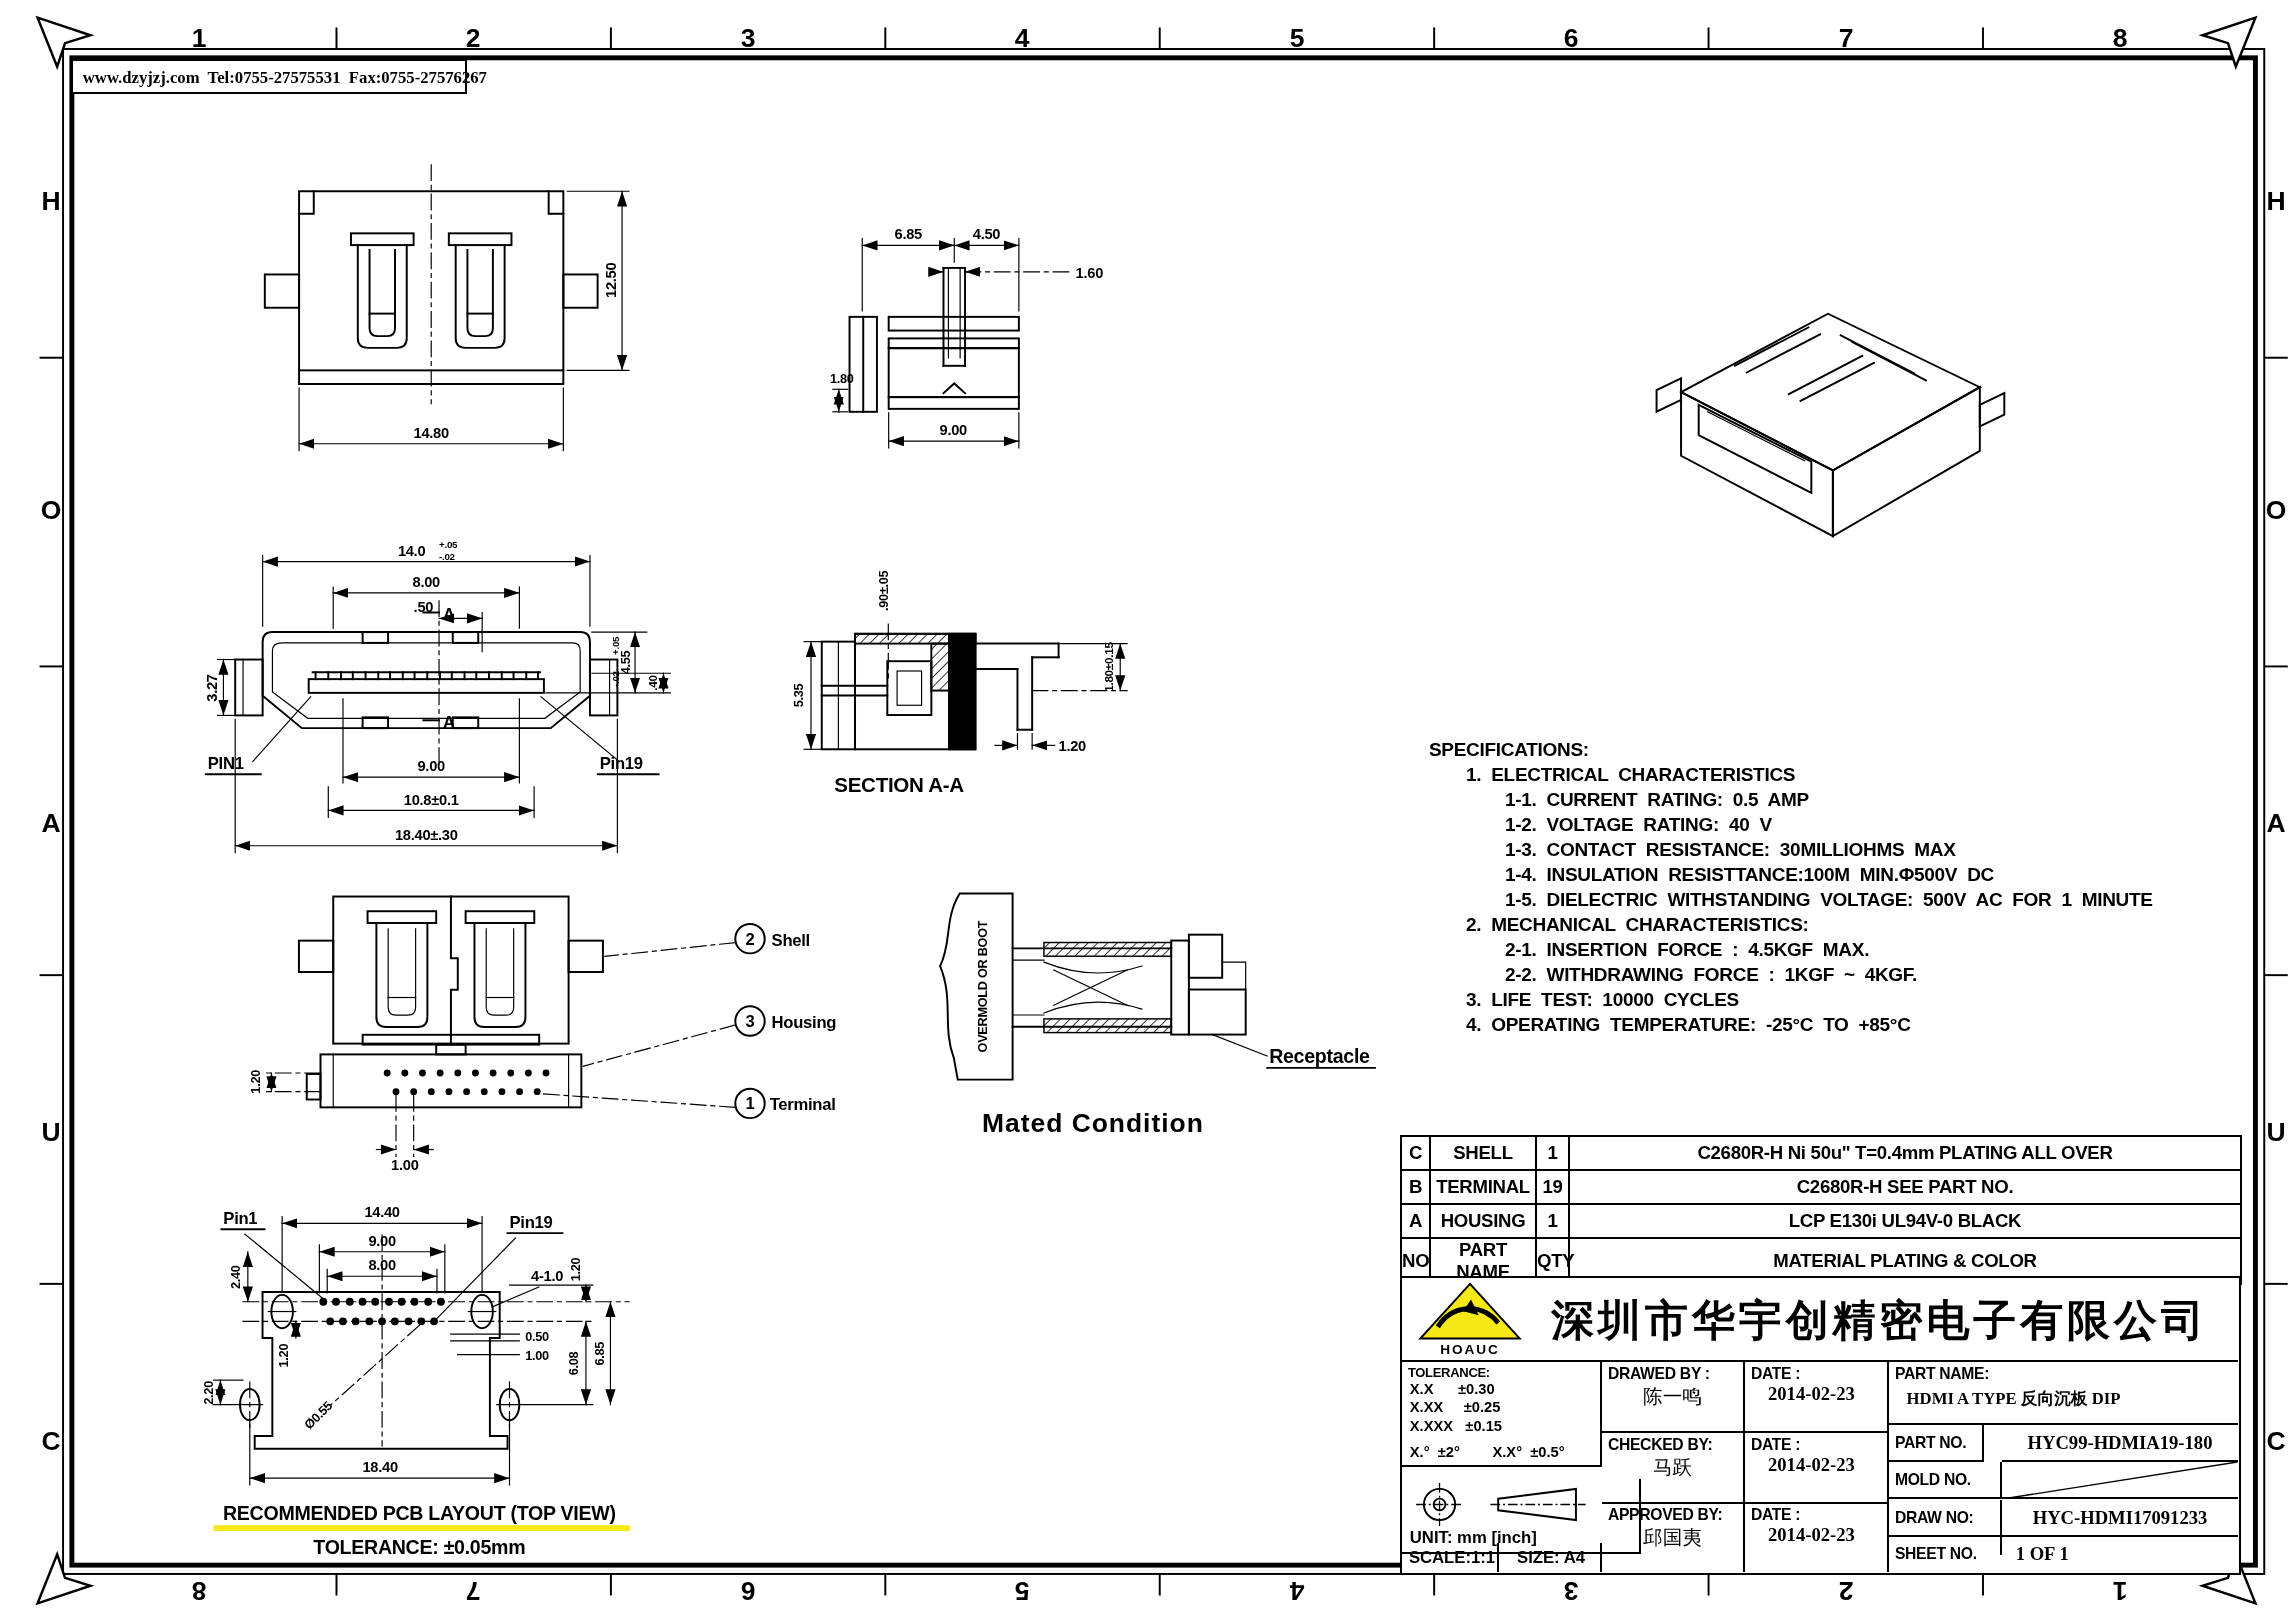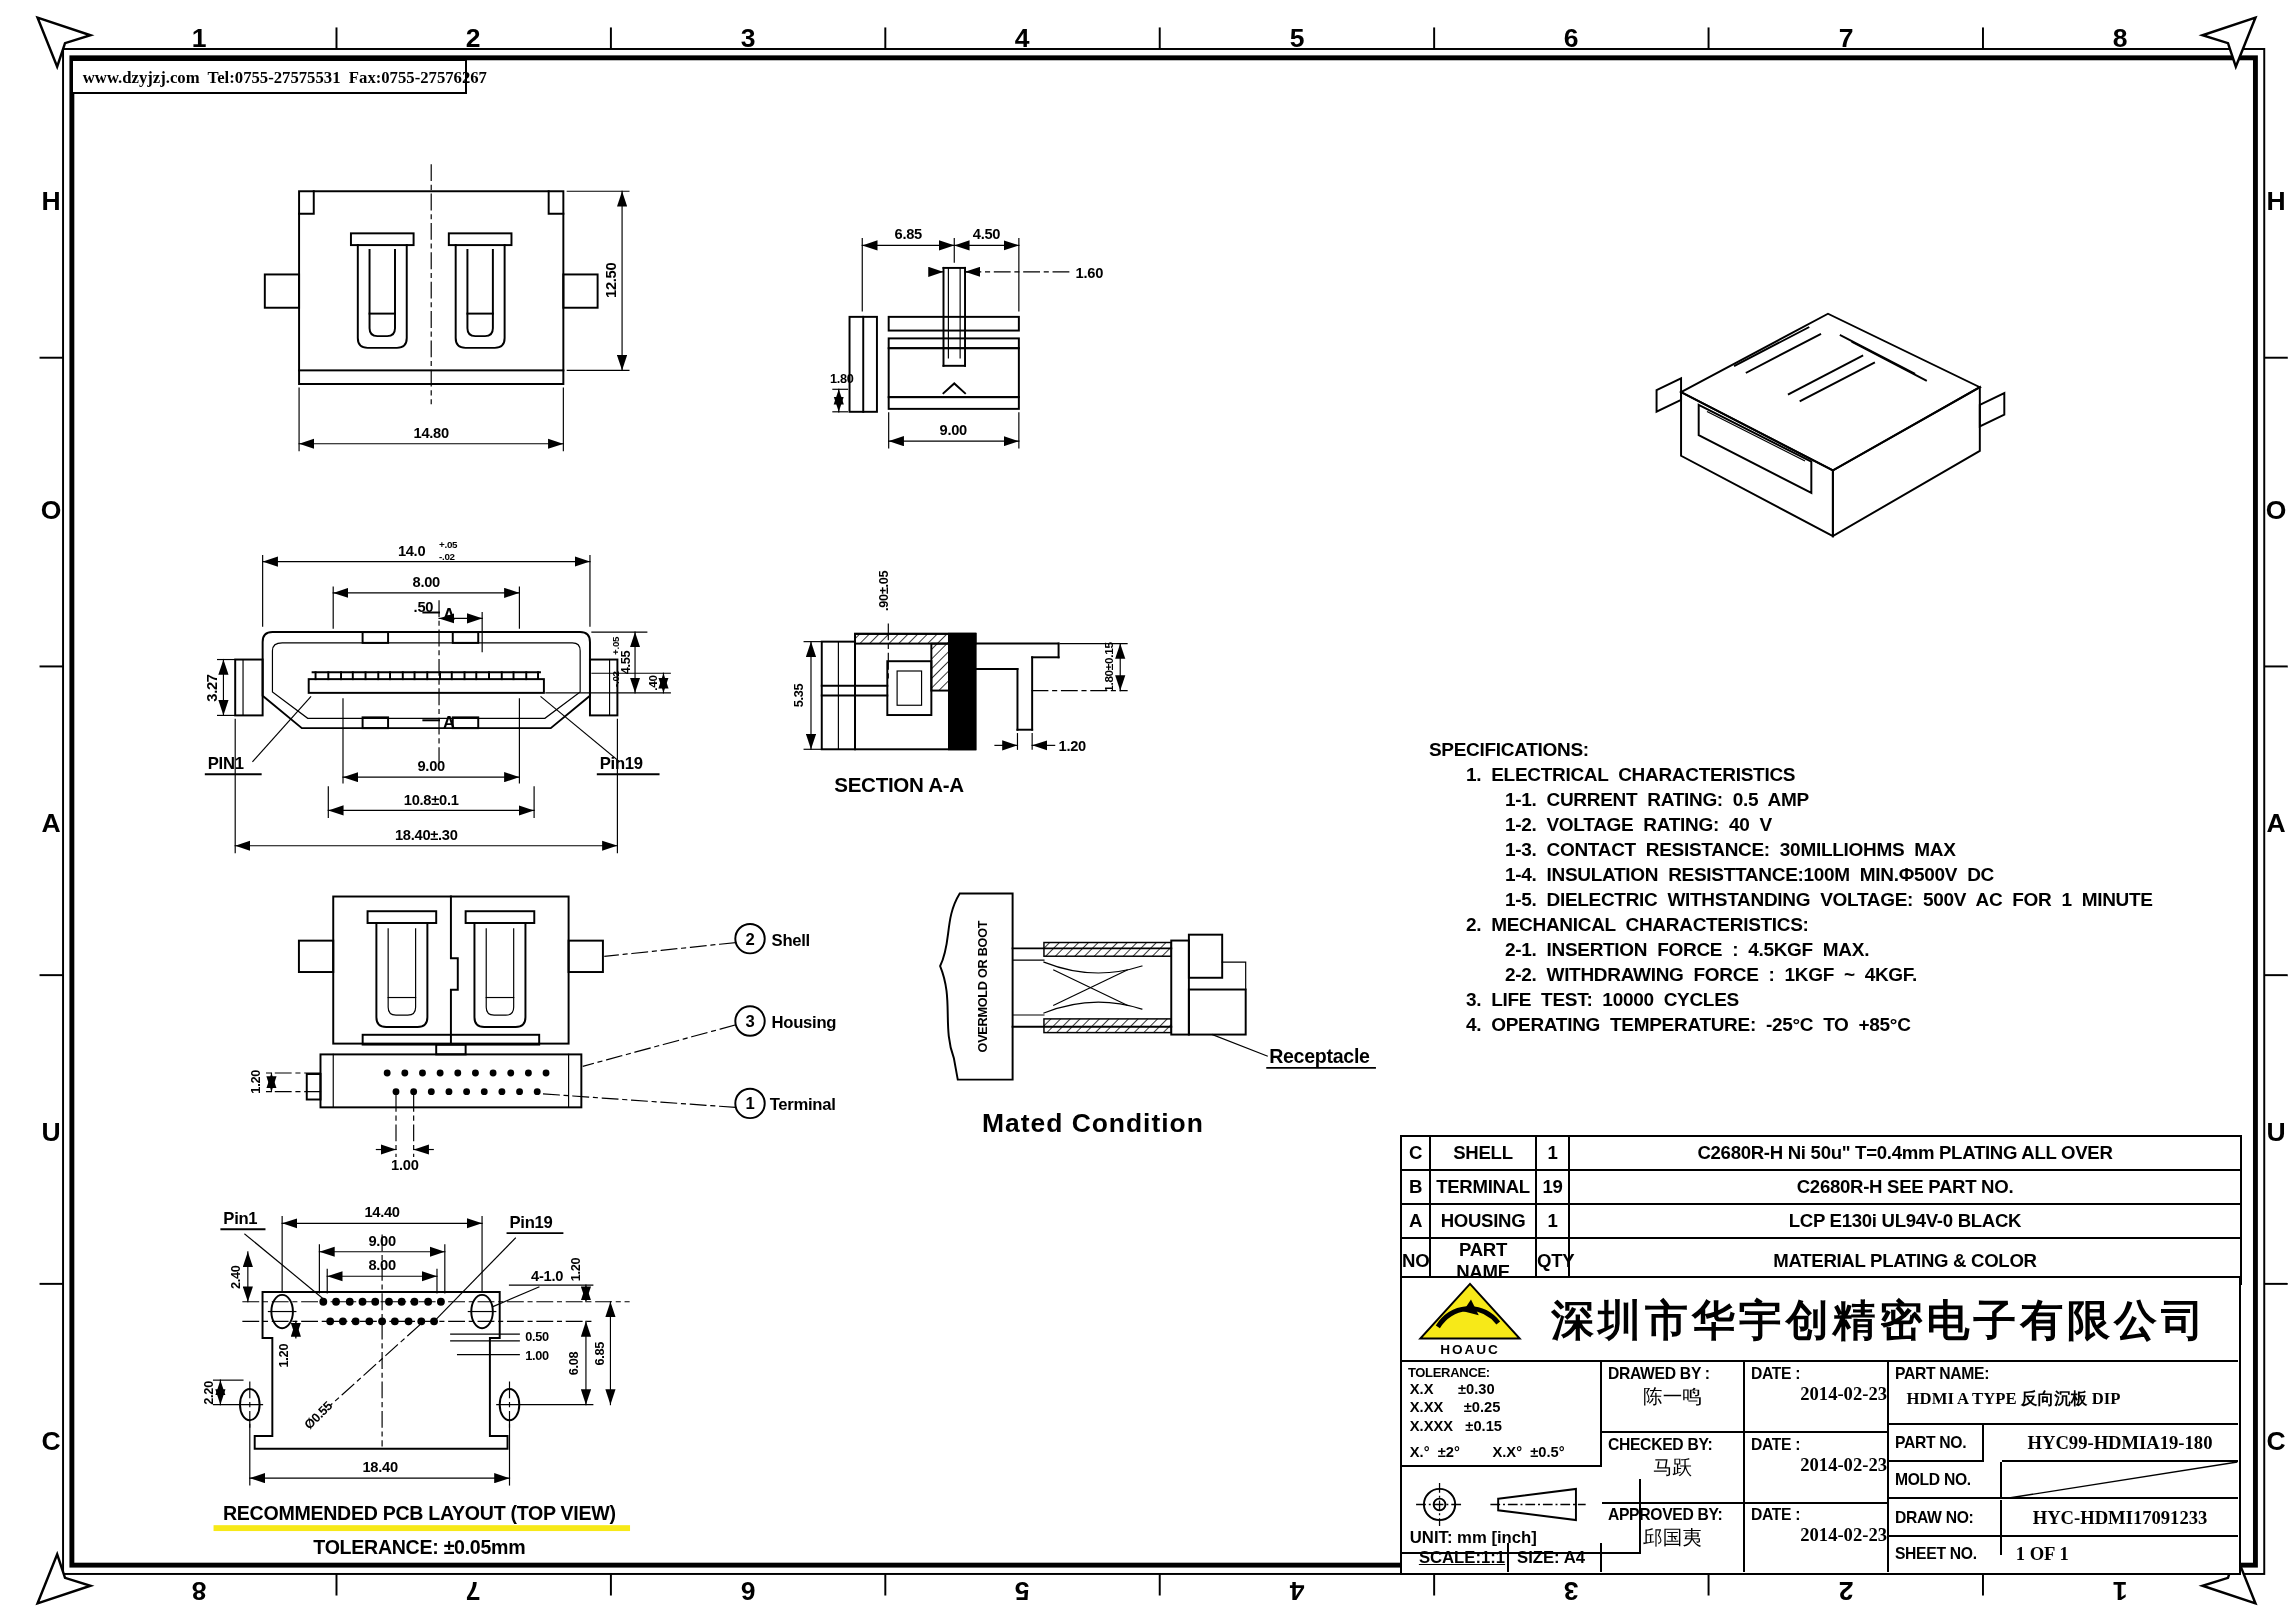--- a/index.html
+++ b/index.html
@@ -39,21 +39,21 @@
   .spec.l2{padding-left:76px;}
   
   .ptable{position:absolute;left:1400px;top:1135px;border-collapse:collapse;table-layout:fixed;width:841px;}
   .ptable td{border:2.5px solid #000;height:32px;font:bold 18.6px "Liberation Sans",sans-serif;text-align:center;padding:0;letter-spacing:-0.3px;}
   
   .tblock{position:absolute;left:1400px;top:1276px;width:841px;height:299px;border:2.5px solid #000;box-sizing:border-box;background:#fff;}
   .cell{position:absolute;box-sizing:border-box;}
   .bb{border-bottom:2.5px solid #000;} .br{border-right:2.5px solid #000;}
   .clabel{font:bold 15.7px "Liberation Sans",sans-serif;padding:2.9px 0 0 5.9px;letter-spacing:-0.3px;}
   .cname{font:19.6px "DejaVu Sans",sans-serif;text-align:center;}
-  .cdate{font:bold 18.6px "Liberation Serif",serif;text-align:right;}
+  .cdate{font:bold 18.6px "Liberation Serif",serif;text-align:left;padding-left:23px;}
   .company{font:bold 43px "DejaVu Sans",sans-serif;letter-spacing:3.9px;text-align:center;line-height:84px;white-space:nowrap;}
   .tolline{font:bold 14.7px "Liberation Sans",sans-serif;white-space:pre;line-height:18.6px;padding-left:7.8px;}
   .unitline{font:bold 16.7px "Liberation Sans",sans-serif;}
   .scale{font:bold 16.7px "Liberation Sans",sans-serif;text-align:center;line-height:30px;}
   .pvalue{font:bold 18.6px "Liberation Serif",serif;text-align:center;border-radius:9px;}
 </style>
 </head>
 <body>
 
 <div class="sheet">
@@ -584,21 +584,21 @@
         <line x1="4" y1="22" x2="52" y2="22" stroke="#000" stroke-width="1.3" stroke-dasharray="10,3,2,3"></line>
         <line x1="28" y1="0" x2="28" y2="44" stroke="#000" stroke-width="1.3" stroke-dasharray="10,3,2,3"></line>
       </svg>
       <svg class="abs" style="left:88px;top:7.8px" width="98" height="35" viewBox="0 0 100 36">
         <polygon points="8,12 88,2 88,34 8,24" fill="none" stroke="#000" stroke-width="2"></polygon>
         <line x1="0" y1="18" x2="98" y2="18" stroke="#000" stroke-width="1.3" stroke-dasharray="10,3,2,3"></line>
       </svg>
       <div class="unitline abs" style="left:7.8px;top:49px">UNIT:  mm  [inch]</div>
     </div>
 
-    <div class="cell br" style="left:15px;top:265px;width:92px;height:29px;text-decoration:underline;">
+    <div class="cell br" style="left:5px;top:265px;width:92px;height:29px;">
       <div class="scale">SCALE:1:1</div>
     </div>
     <div class="cell br" style="left:100px;top:265px;width:100px;height:29px;">
       <div class="scale">SIZE:  A4</div>
     </div>
 
     <div class="cell br bb" style="left:200px;top:84px;width:143px;height:71px;">
       <div class="clabel">DRAWED  BY :</div>
       <div class="cname">陈一鸣</div>
     </div>

